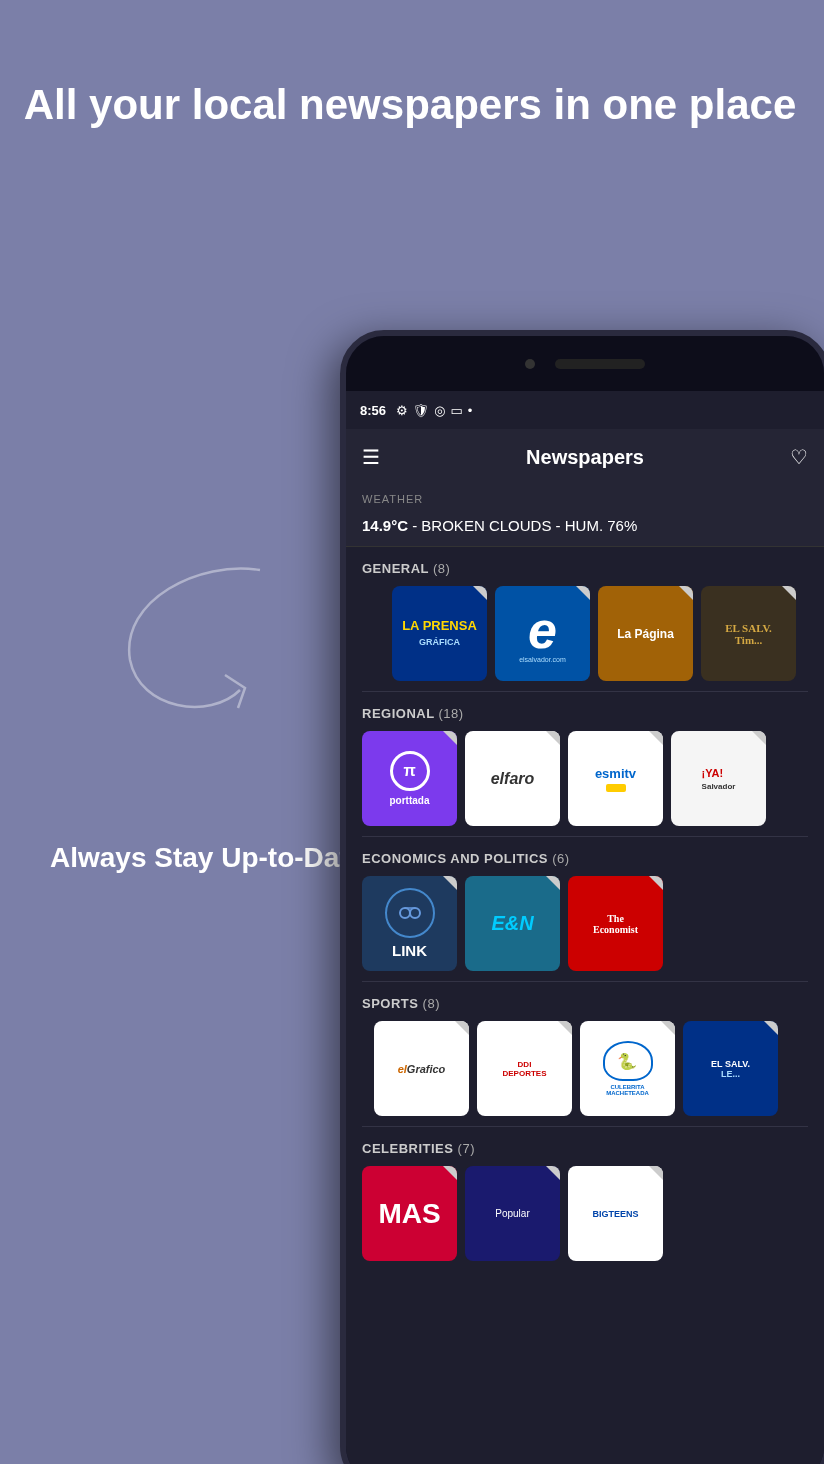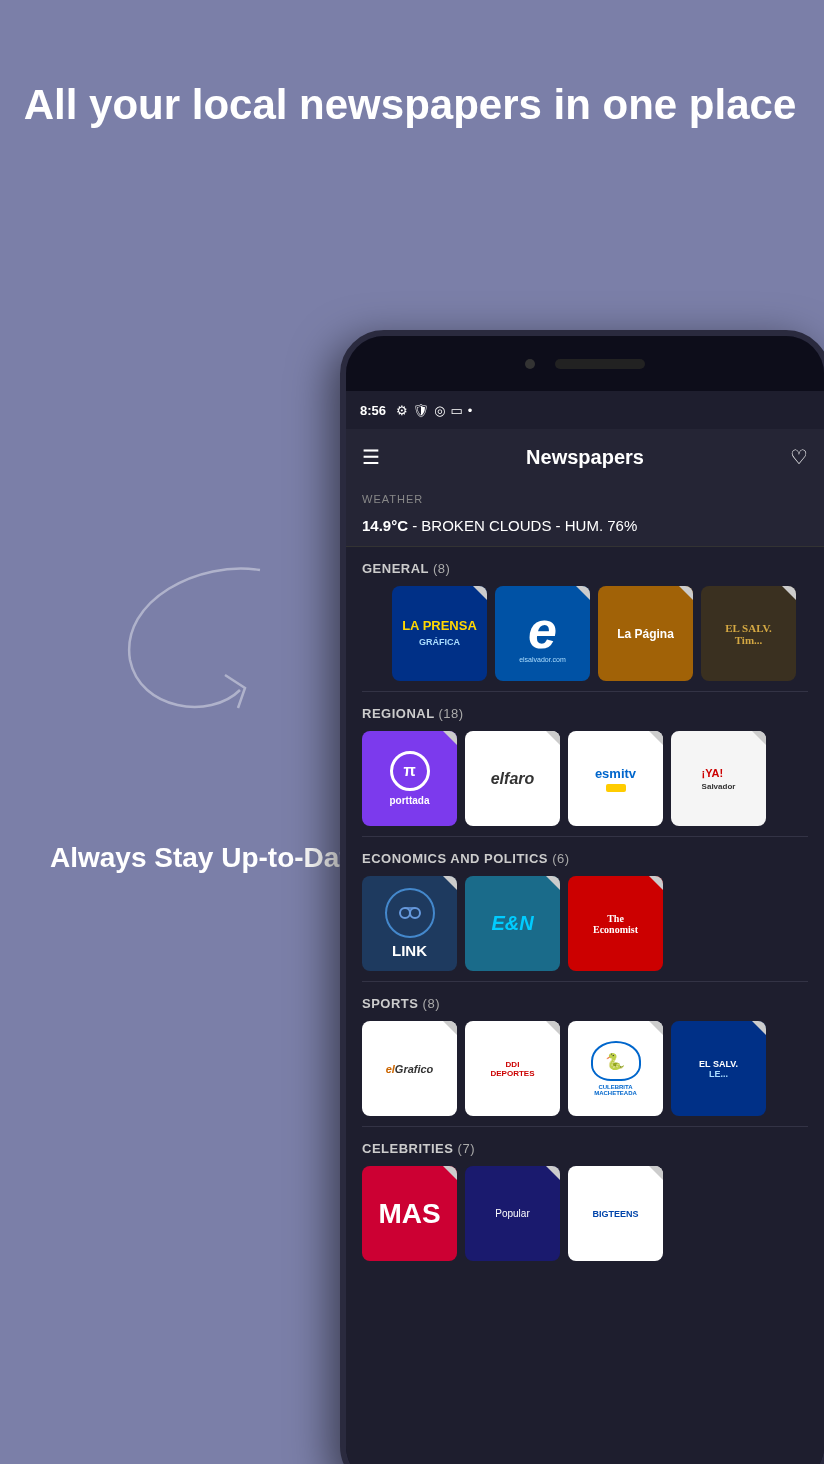--- a/index.html
+++ b/index.html
@@ -333,20 +333,21 @@
       color: white;
       font-size: 9px;
       font-weight: bold;
       text-align: center;
       padding: 4px;
     }
 
     
     .card-elgrafico {
       background: white;
+      margin-left: 12px;
     }
 
     
     .card-deportes {
       background: white;
       justify-content: flex-end;
     }
 
     
     .card-culebrita {

